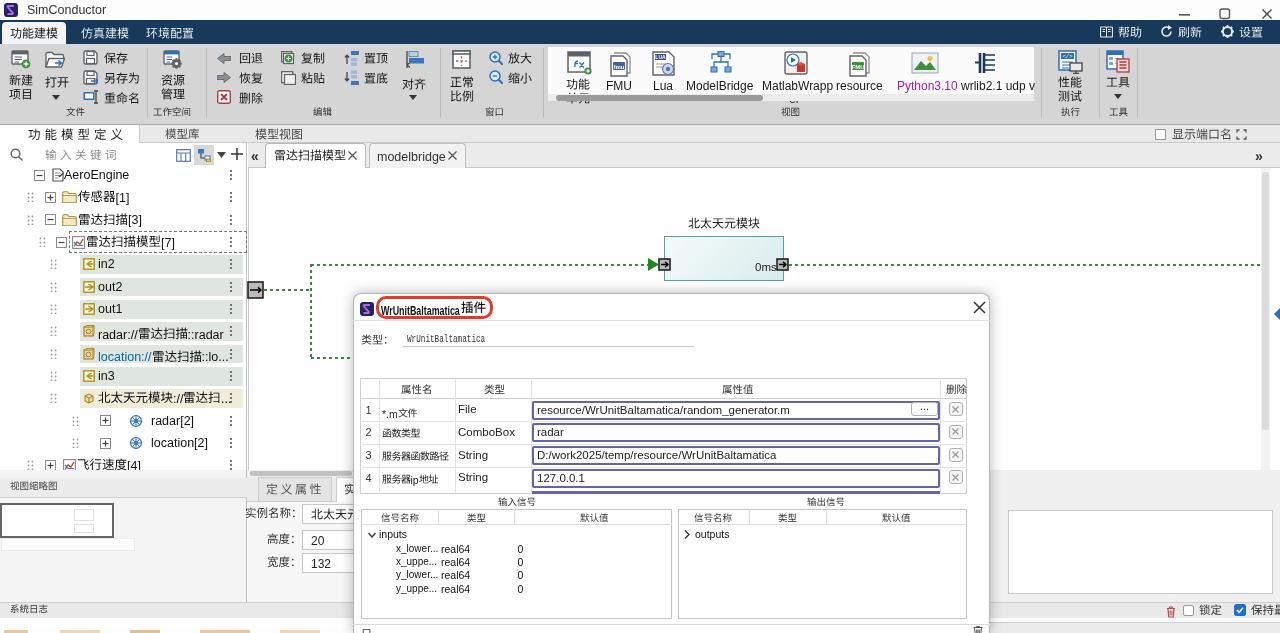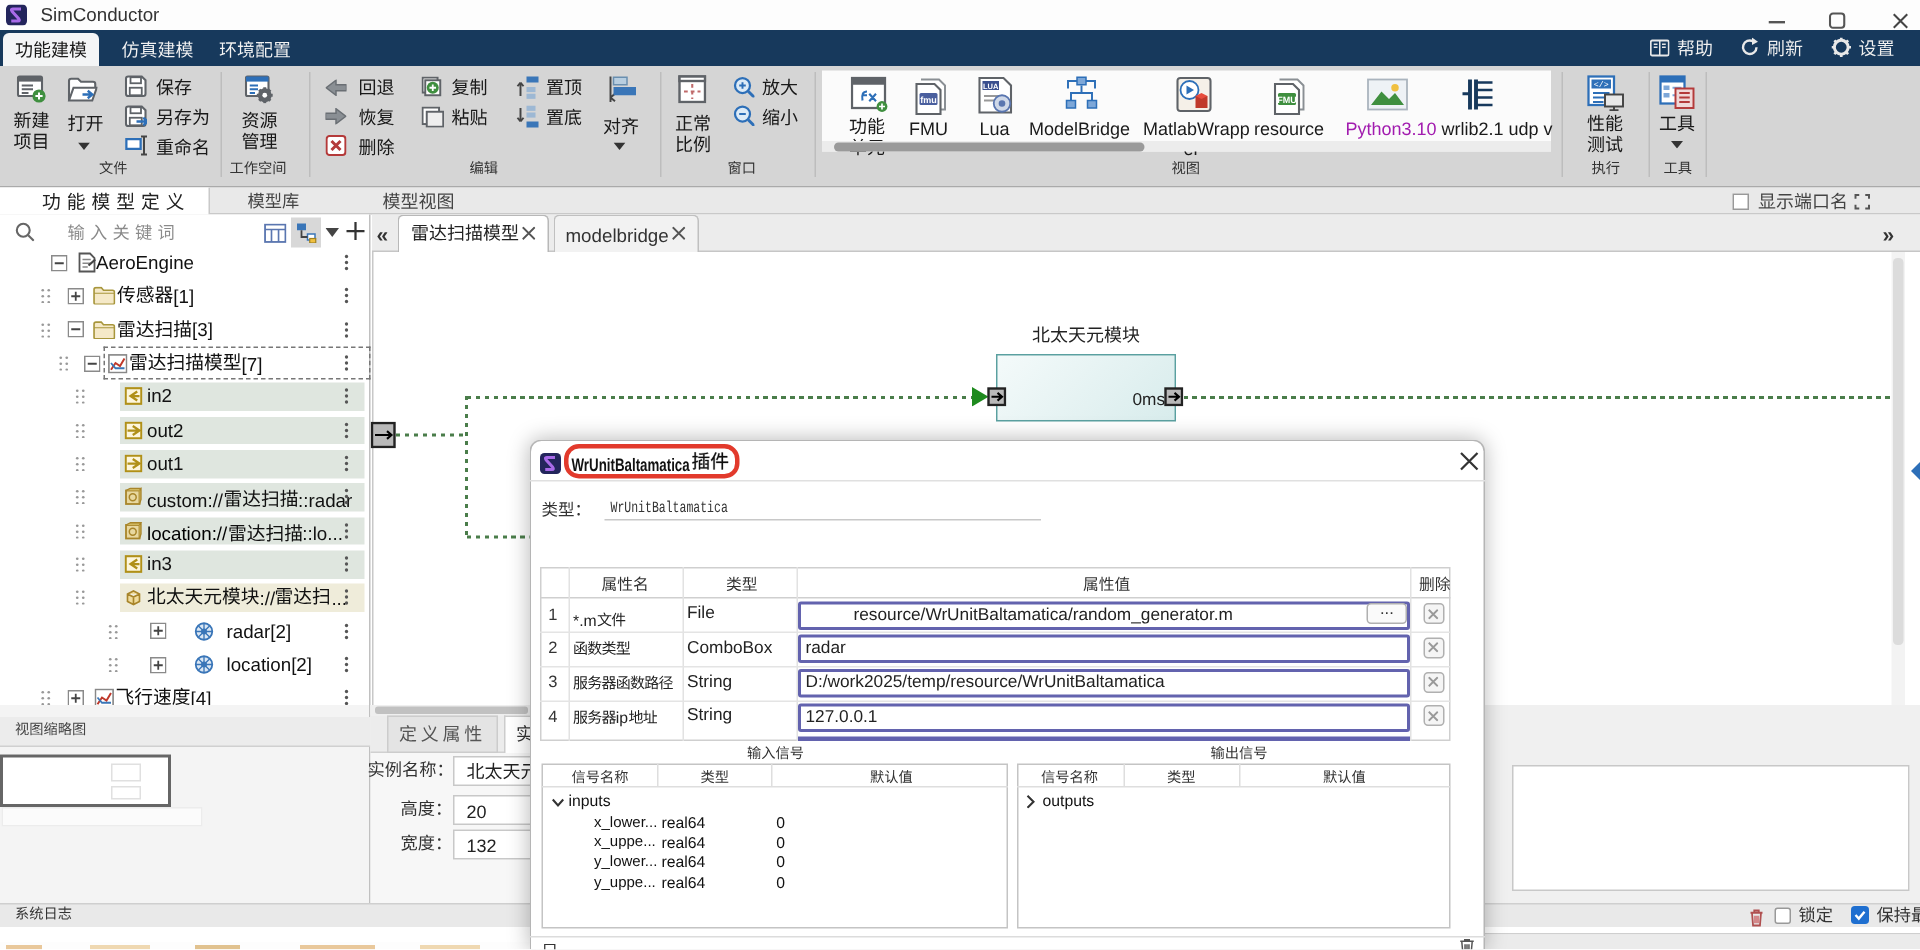--- a/index.html
+++ b/index.html
@@ -845,21 +845,21 @@
       <circle cx="5.5" cy="5.5" r="0.9" fill="#999"></circle>
       <circle cx="1.5" cy="9.5" r="0.9" fill="#999"></circle>
       <circle cx="5.5" cy="9.5" r="0.9" fill="#999"></circle>
     </svg>
     <svg style="position:absolute;left:83px;top:325.4px" width="12" height="12" viewBox="0 0 12 12">
       <rect x="1" y="2" width="9" height="9" fill="#e8d8a0" stroke="#a8852a" stroke-width="1.2"></rect>
       <path d="M1 2 L4 0.5 L11 0.5 L10 2 M10 2 L11 0.5 L11 8 L10 11" fill="#d0b860" stroke="#a8852a" stroke-width="0.9"></path>
       <circle cx="5.5" cy="6.5" r="2.3" fill="none" stroke="#a8852a" stroke-width="1"></circle>
     </svg>
     <div style="position:absolute;left:98px;top:324.4px"><span style="display:inline-flex;align-items:flex-start">
-        <span style="font:12.5px Liberation Sans;color:#111;position:relative;top:0.5px">custom://</span>
+        <span style="font:12.5px Liberation Sans;color:#111;position:relative;top:0.5px">radar://</span>
         <svg style="vertical-align:top" width="50" height="16" viewBox="0 0 50 16">
           <g fill="#111" transform="translate(0,11) scale(0.0125,-0.0125)">
             <use href="#g96f7" x="0"></use>
             <use href="#g8fbe" x="1000"></use>
             <use href="#g626b" x="2000"></use>
             <use href="#g63cf" x="3000"></use>
           </g>
         </svg>
         <span style="font:12.5px Liberation Sans;color:#111;position:relative;top:0.5px">::radar</span>
       </span></div>
@@ -876,21 +876,21 @@
       <circle cx="5.5" cy="5.5" r="0.9" fill="#999"></circle>
       <circle cx="1.5" cy="9.5" r="0.9" fill="#999"></circle>
       <circle cx="5.5" cy="9.5" r="0.9" fill="#999"></circle>
     </svg>
     <svg style="position:absolute;left:83px;top:347.7px" width="12" height="12" viewBox="0 0 12 12">
       <rect x="1" y="2" width="9" height="9" fill="#e8d8a0" stroke="#a8852a" stroke-width="1.2"></rect>
       <path d="M1 2 L4 0.5 L11 0.5 L10 2 M10 2 L11 0.5 L11 8 L10 11" fill="#d0b860" stroke="#a8852a" stroke-width="0.9"></path>
       <circle cx="5.5" cy="6.5" r="2.3" fill="none" stroke="#a8852a" stroke-width="1"></circle>
     </svg>
     <div style="position:absolute;left:98px;top:346.7px"><span style="display:inline-flex;align-items:flex-start">
-        <span style="font:12.5px Liberation Sans;color:#000000;position:relative;top:0.5px">location://</span>
+        <span style="font:12.5px Liberation Sans;color:#0369a1;position:relative;top:0.5px">location://</span>
         <svg style="vertical-align:top" width="50" height="16" viewBox="0 0 50 16">
           <g fill="#111" transform="translate(0,11) scale(0.0125,-0.0125)">
             <use href="#g96f7" x="0"></use>
             <use href="#g8fbe" x="1000"></use>
             <use href="#g626b" x="2000"></use>
             <use href="#g63cf" x="3000"></use>
           </g>
         </svg>
         <span style="font:12.5px Liberation Sans;color:#111;position:relative;top:0.5px">::lo...</span>
       </span></div>
@@ -1274,21 +1274,21 @@
         <span style="font:10.5px Liberation Sans;color:#222">*.m</span>
         <svg style="vertical-align:top" width="19" height="12" viewBox="0 0 19 12">
           <g fill="#222" transform="translate(0,8.8) scale(0.01,-0.01)">
             <use href="#g6587" x="0"></use>
             <use href="#g4ef6" x="950"></use>
           </g>
         </svg>
       </span></div>
     <div style="position:absolute;left:458px;top:403px;font:11.5px Liberation Sans,sans-serif;color:#222;white-space:nowrap;">File</div>
     <div style="position:absolute;left:531.8px;top:400.5px;width:408px;height:19px;background:#fff;border:2px solid #6363ae;border-radius:2px;"></div>
-    <div style="position:absolute;left:537px;top:403.5px;font:11.5px Liberation Sans,sans-serif;color:#222;white-space:nowrap;margin-left:32px;">resource/WrUnitBaltamatica/random_generator.m</div>
+    <div style="position:absolute;left:537px;top:403.5px;font:11.5px Liberation Sans,sans-serif;color:#222;white-space:nowrap;">resource/WrUnitBaltamatica/random_generator.m</div>
     <div style="position:absolute;left:911px;top:402px;width:27px;height:14px;background:#fafafa;border:1px solid #b0b0b0;border-radius:3px;"></div>
     <div style="position:absolute;left:920px;top:399.5px;font:11px Liberation Sans,sans-serif;color:#333;white-space:nowrap;">...</div>
     <div style="position:absolute;left:948.8px;top:402px;width:14px;height:14px;background:#f5f5f5;border:1px solid #b0b0b0;border-radius:3px;"></div>
     <svg style="position:absolute;left:952px;top:405.5px" width="7" height="7" viewBox="0 0 7 7">
       <path d="M0.5 0.5 L6.5 6.5 M6.5 0.5 L0.5 6.5" stroke="#999" stroke-width="1.2"></path>
     </svg>
     <div style="position:absolute;left:360px;top:444.1px;width:607.4px;height:1px;background:#e4e4e4;"></div>
     <div style="position:absolute;left:365.5px;top:426.3px;font:11px Liberation Sans,sans-serif;color:#333;white-space:nowrap;">2</div>
     <div style="position:absolute;left:382px;top:426.3px"><span style="display:inline-flex;align-items:flex-start">
         <svg style="vertical-align:top" width="38" height="12" viewBox="0 0 38 12">

